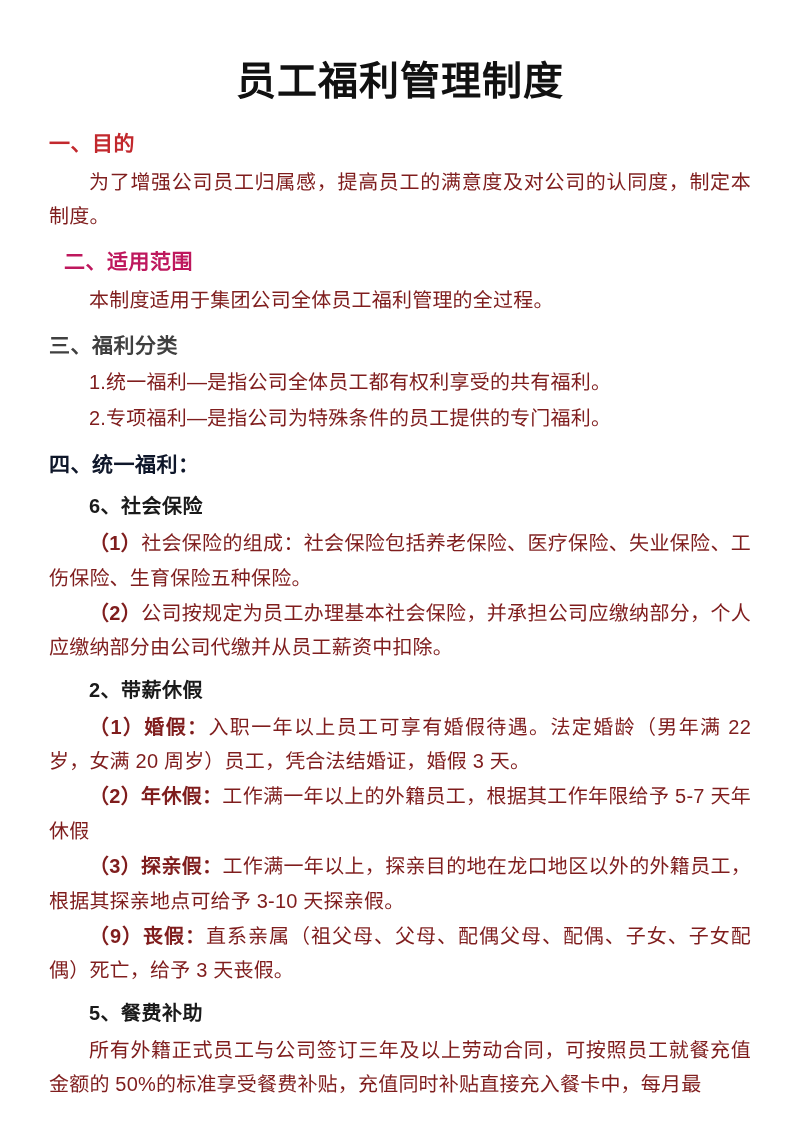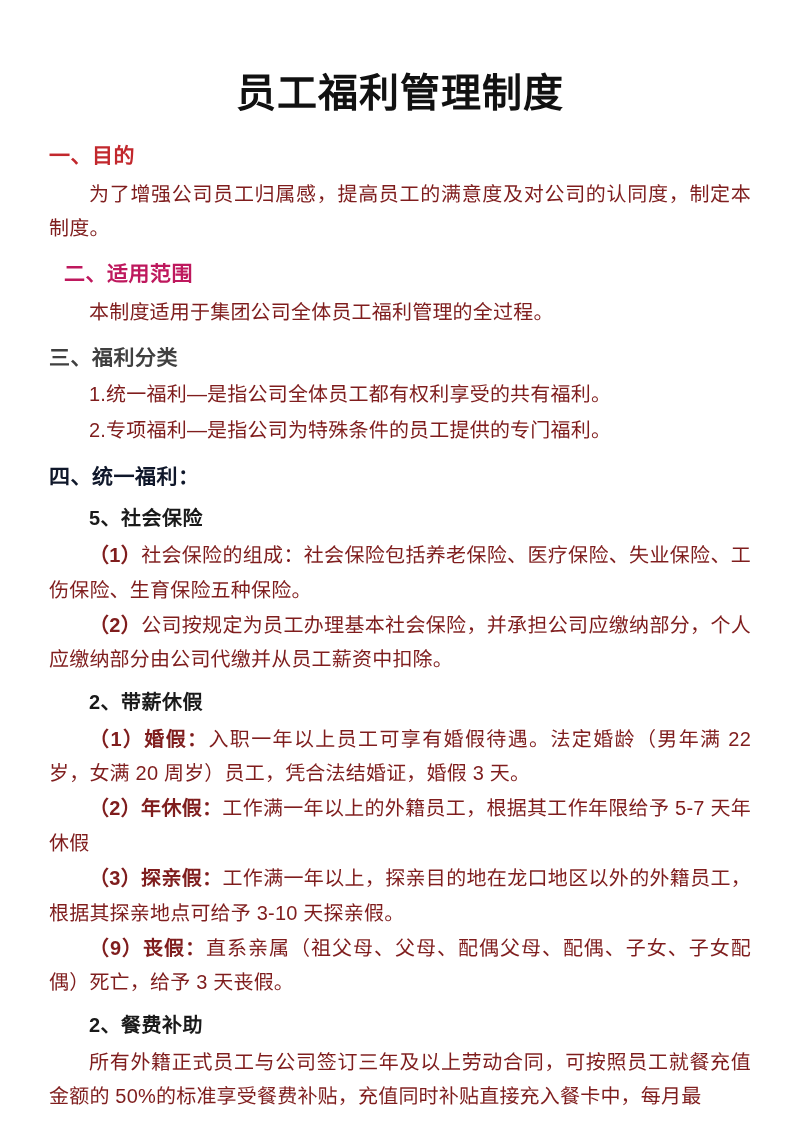--- a/index.html
+++ b/index.html
@@ -8,21 +8,21 @@
     padding: 0;
     background: #ffffff;
   }
   .page {
     position: relative;
     width: 792px;
     height: 1128px;
     margin: 0 auto;
     background: #ffffff;
     box-sizing: border-box;
-    padding: 12px 45px;
+    padding: 0 45px;
     font-family: "Liberation Sans", "DejaVu Sans", sans-serif;
     color: #1a1a1a;
     overflow: hidden;
   }
 
   .doc-title {
     text-align: center;
     font-size: 40px;
     font-weight: 700;
     letter-spacing: 1px;
@@ -93,26 +93,26 @@
 
   <h2 class="section-heading" style="color: #be185d; margin-left: 15px;">二、适用范围</h2>
   <p class="body-text">本制度适用于集团公司全体员工福利管理的全过程。</p>
 
   <h2 class="section-heading" style="color: #404040;">三、福利分类</h2>
   <p class="body-text list-item">1.统一福利—是指公司全体员工都有权利享受的共有福利。</p>
   <p class="body-text list-item">2.专项福利—是指公司为特殊条件的员工提供的专门福利。</p>
 
   <h2 class="section-heading" style="color: #0f172a;">四、统一福利：</h2>
 
-  <h3 class="sub-heading">5、社会保险</h3>
+  <h3 class="sub-heading">6、社会保险</h3>
   <p class="body-text"><span class="lead">（1）</span><span>社会保险的组成：社会保险包括养老保险、医疗保险、失业保险、工伤保险、生育保险五种保险。</span></p>
   <p class="body-text tight"><span class="lead">（2）</span><span>公司按规定为员工办理基本社会保险，并承担公司应缴纳部分，个人应缴纳部分由公司代缴并从员工薪资中扣除。</span></p>
 
   <h3 class="sub-heading">2、带薪休假</h3>
   <p class="body-text"><span class="lead">（1）婚假：</span><span>入职一年以上员工可享有婚假待遇。法定婚龄（男年满 22 岁，女满 20 周岁）员工，凭合法结婚证，婚假 3 天。</span></p>
   <p class="body-text tight"><span class="lead">（2）年休假：</span><span>工作满一年以上的外籍员工，根据其工作年限给予 5-7 天年休假</span></p>
   <p class="body-text tight"><span class="lead">（3）探亲假：</span><span>工作满一年以上，探亲目的地在龙口地区以外的外籍员工，根据其探亲地点可给予 3-10 天探亲假。</span></p>
   <p class="body-text tight"><span class="lead">（9）丧假：</span><span>直系亲属（祖父母、父母、配偶父母、配偶、子女、子女配偶）死亡，给予 3 天丧假。</span></p>
 
-  <h3 class="sub-heading">2、餐费补助</h3>
+  <h3 class="sub-heading">5、餐费补助</h3>
   <p class="body-text"><span>所有外籍正式员工与公司签订三年及以上劳动合同，可按照员工就餐充值金额的 50%的标准享受餐费补贴，充值同时补贴直接充入餐卡中，每月最</span></p>
 
 </div>
 
 </body></html>

